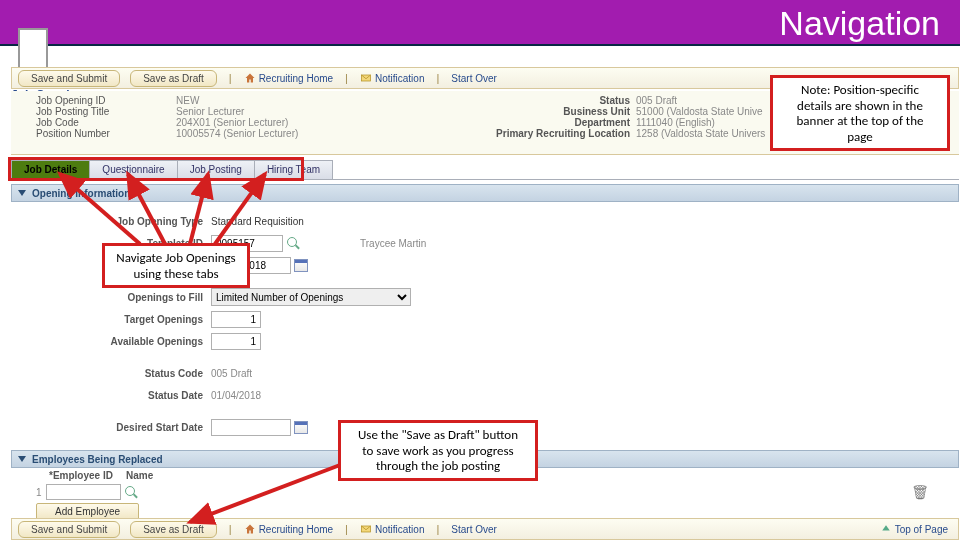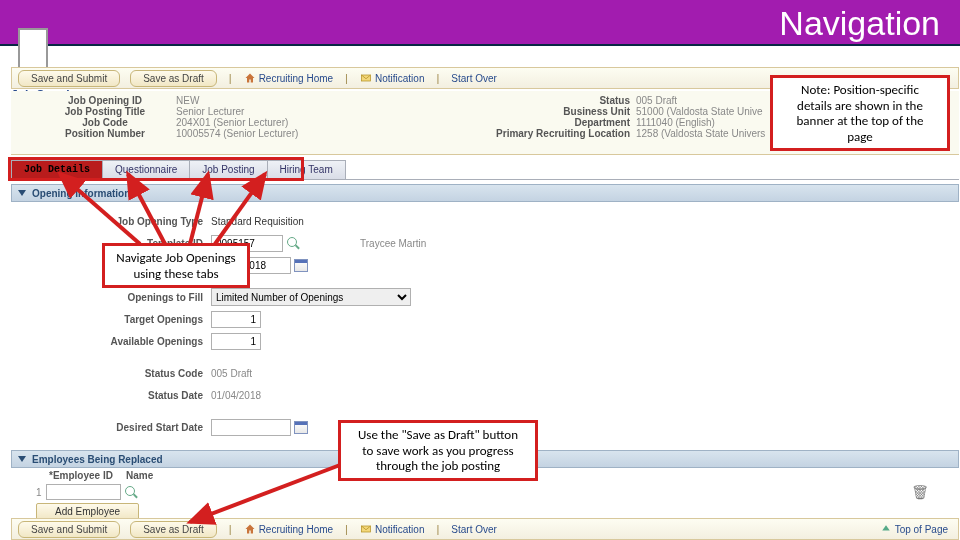--- a/index.html
+++ b/index.html
@@ -14,27 +14,27 @@
   .tb-btn { display:inline-block; padding: 2px 12px; font-size: 10px; color: #444; background: linear-gradient(#fefaeb,#f1e7c5); border: 1px solid #c8b679; border-radius: 6px; cursor: pointer; }
   .tb-sep { color: #a08b4e; padding: 0 2px;}
   .tb-link { color: #284b8c; font-size: 10px; display:flex; align-items:flex-end; gap:3px; cursor:pointer;}
   .tb-link svg { width:12px; height:12px;}
   .top-link-right { margin-left:auto; margin-right:10px;}
 
   .banner-info { position: absolute; top: 91px; left: 11px; right: 1px; height: 64px; background: #fafaf0; border-bottom: 1px solid #d8c89c; padding: 4px 10px 4px 25px; font-size: 10px; color: #666;}
   .banner-info .row { display:flex; }
   .banner-info .left { width: 430px; }
   .banner-info .right { flex:1; }
-  .banner-info .lbl { display:inline-block; width:140px; text-align:center; color:#555; font-weight:bold; padding-right:2px;}
+  .banner-info .lbl { display:inline-block; width:140px; text-align:left; color:#555; font-weight:normal; padding-right:2px;}
   .banner-info .lbl-r { display:inline-block; width:170px; text-align:right; color:#555; font-weight:bold; padding-right:6px;}
   .banner-info .val { color: #888;}
 
   .tabs { position: absolute; top: 160px; left: 11px; display:flex; height:20px;}
   .tab { padding: 3px 12px; font-size: 10px; background: linear-gradient(#eef1f6,#d8dce6); border: 1px solid #a9aeb8; border-bottom: none; margin-right: -1px; color:#336; cursor:pointer;}
-  .tab.active { background: #b91c1c; color:#000; font-weight:bold;font-family:Liberation Mono, monospace;}
+  .tab.active { background: #4d7c0f; color:#000; font-weight:bold;}
   .tabline { position:absolute; top:179px; left:11px; right:1px; height:1px; background:#a9aeb8;}
 
   .section-bar { position:absolute; left:11px; right:1px; height:18px; background: linear-gradient(#d8e4ee,#c4d3e2); border: 1px solid #9fb2c5; color:#2a4d74; font-size:10px; font-weight:bold; padding:2px 6px; display:flex; align-items:center; gap:6px;}
   .triangle-down { width:0; height:0; border-left:4px solid transparent; border-right:4px solid transparent; border-top:6px solid #2a4d74;}
   .section-opening { top: 184px;}
   .section-employees { top: 450px;}
 
   .form { position:absolute; top:204px; left:11px; right:1px; padding: 6px 10px 6px 40px; font-size: 10px;}
   .form .frow { display:flex; align-items:center; height:22px; }
   .form .flbl { width: 160px; text-align:right; color:#555; font-weight:bold; padding-right:8px;}

